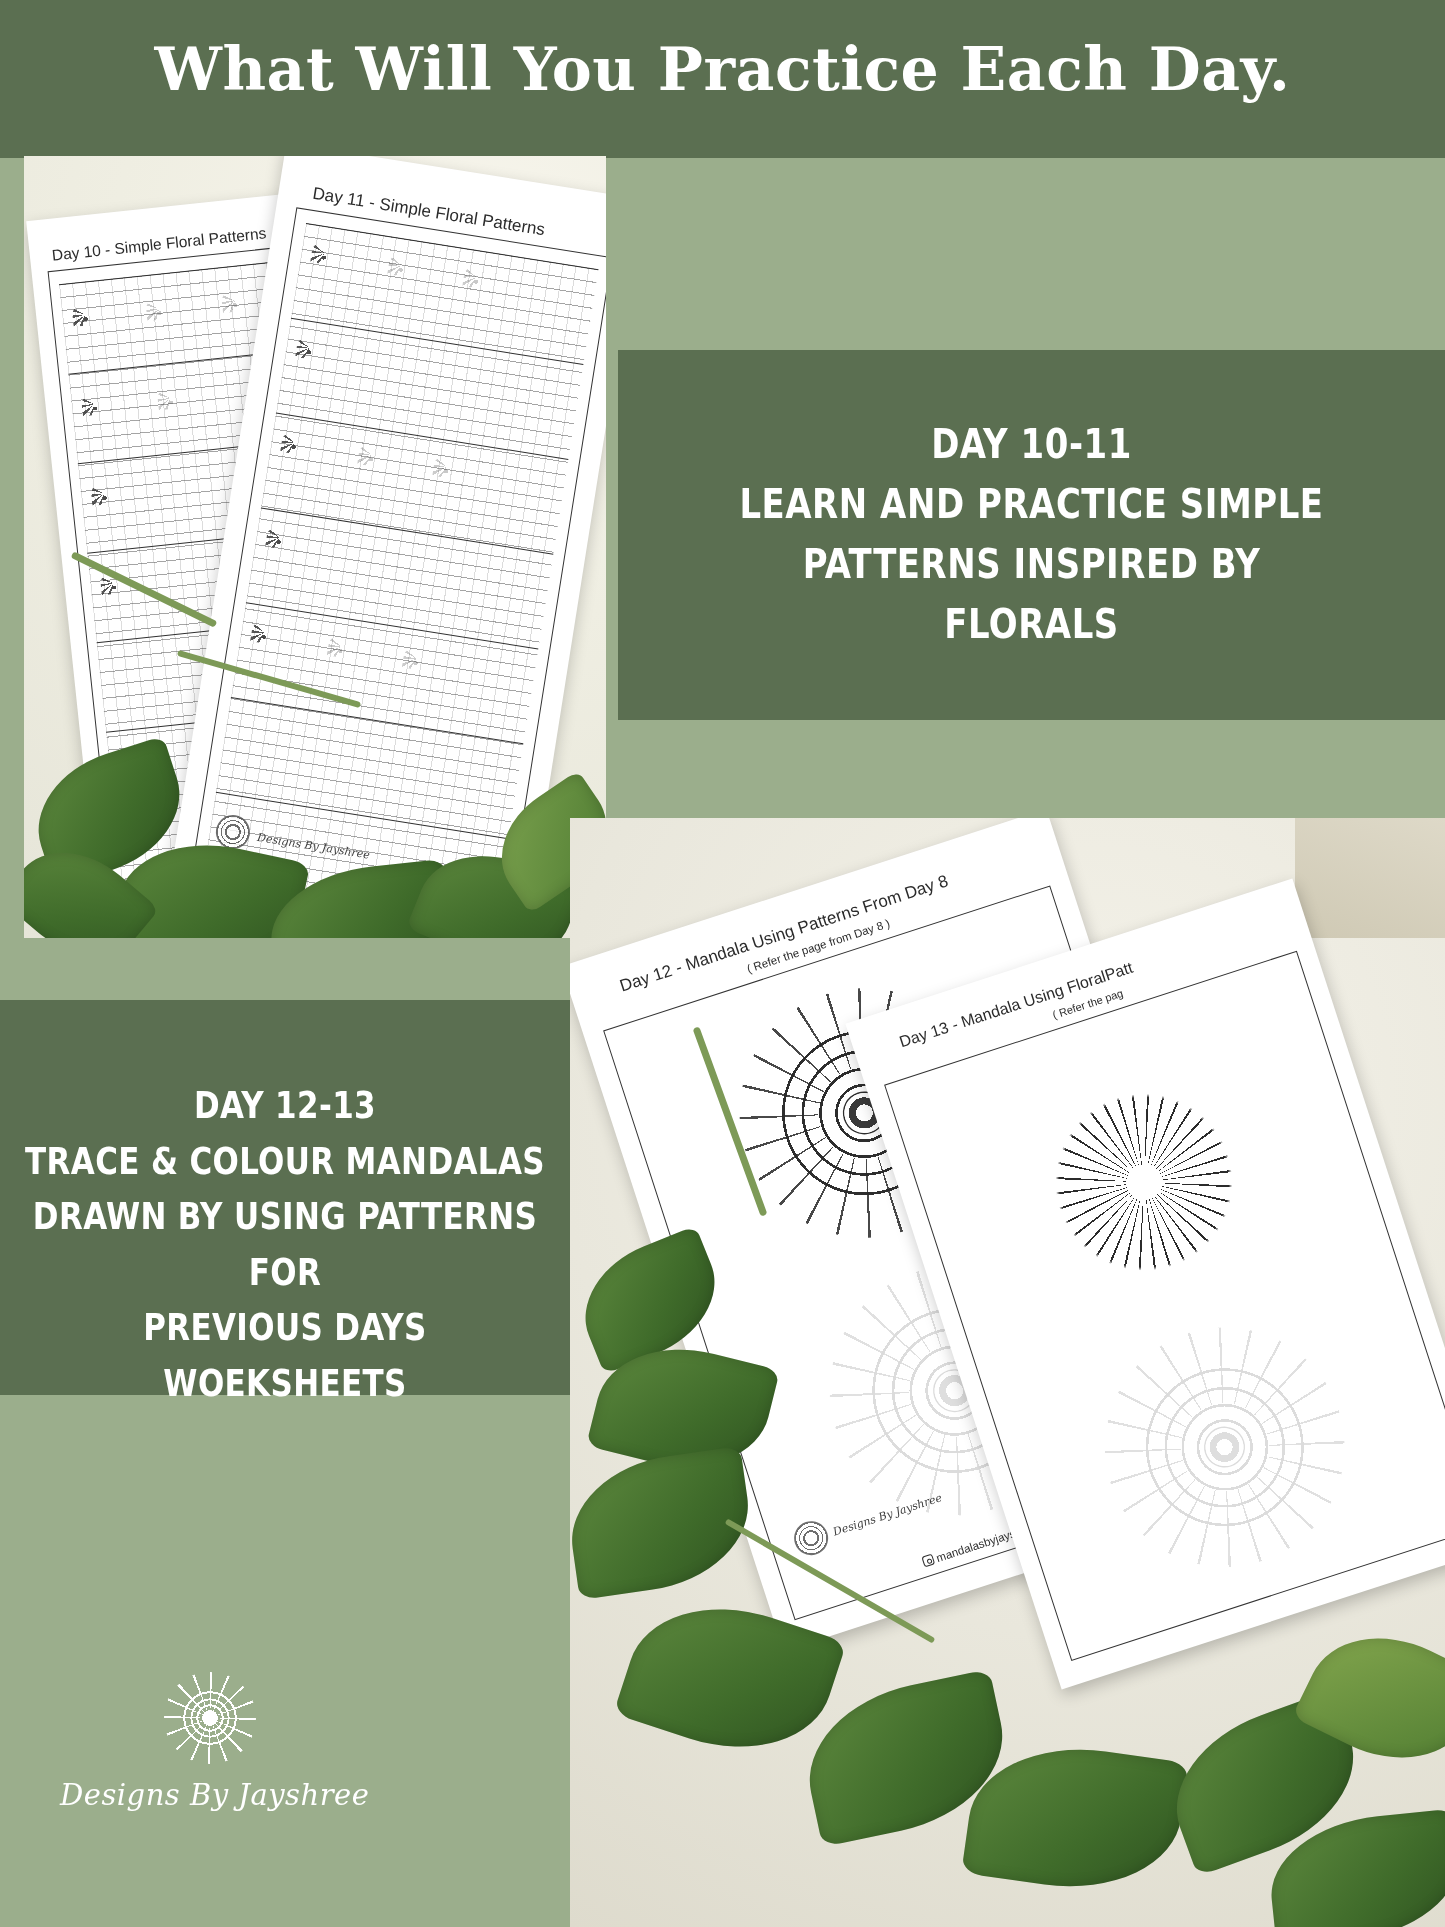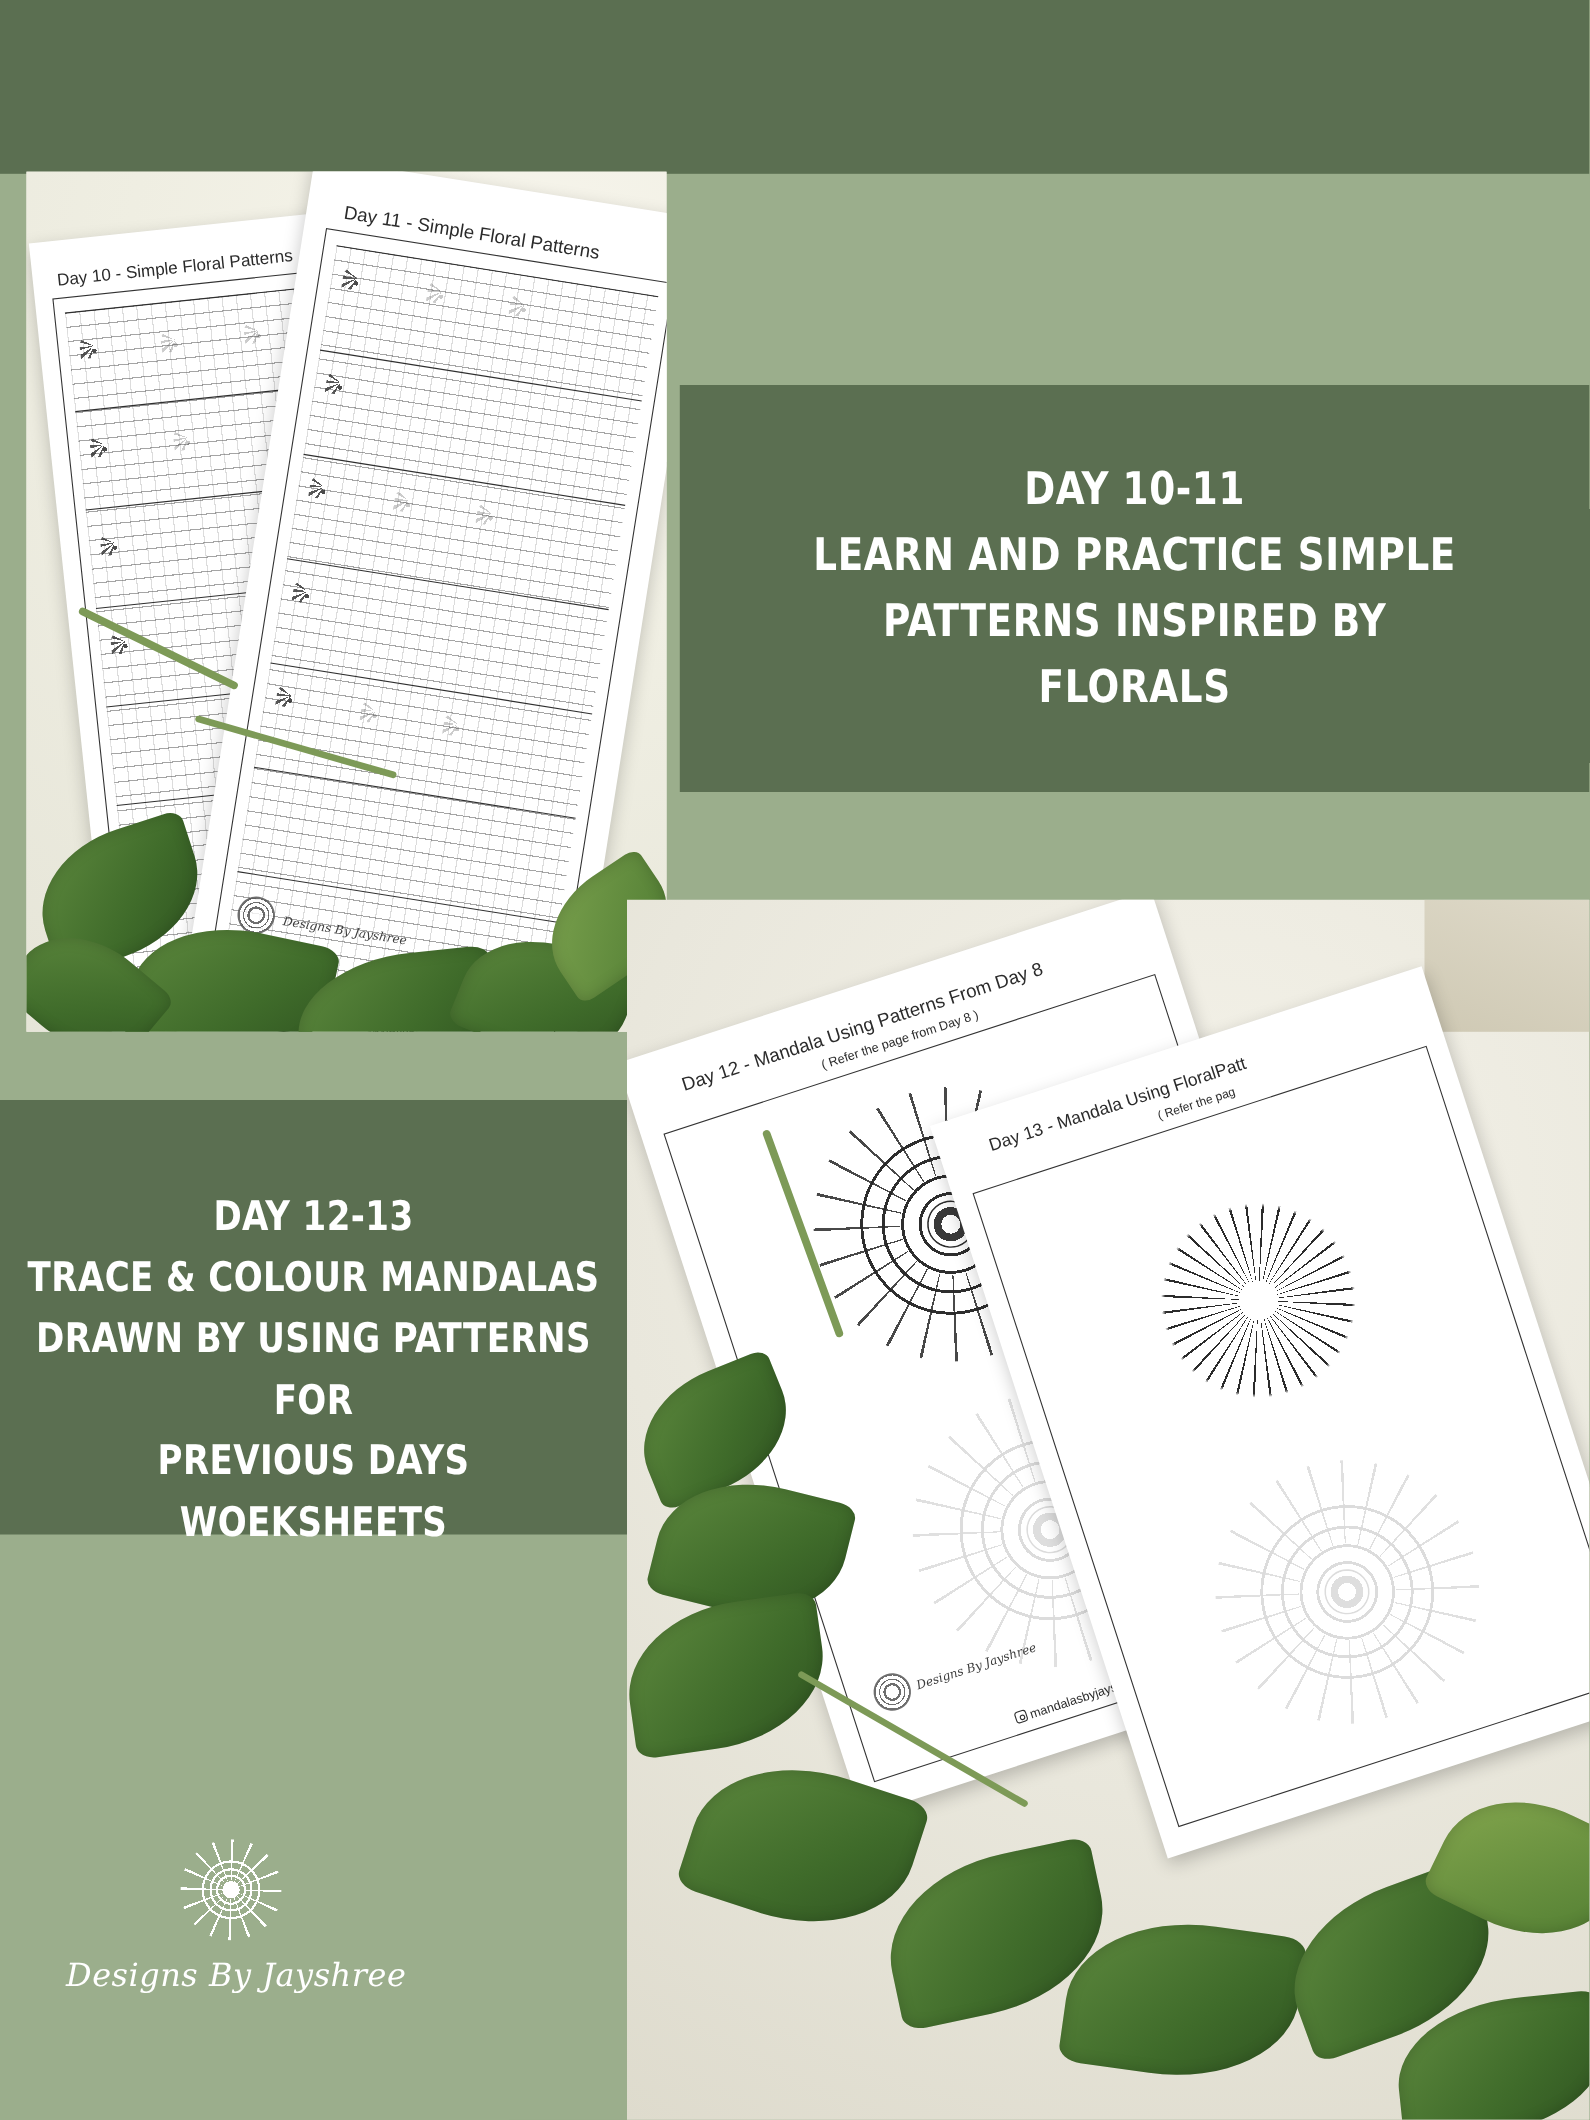--- a/index.html
+++ b/index.html
@@ -273,20 +273,21 @@
     letter-spacing: 0.5px;
     white-space: nowrap;
   }
 </style>
 </head>
 <body>
 
 <div class="page">
 
   <div class="header-band"></div>
+  <div class="header-title">What Will You Practice Each Day.</div>
 
   <div class="photo1">
     <div class="photo1-bg"></div>
 
     <div class="sheet" style="left:40px; top:46px; width:330px; height:740px; transform:rotate(-6deg); transform-origin:center;">
       <div class="sheet-title" style="left:22px; top:28px;">Day 10 - Simple Floral Patterns</div>
       <div class="sheet-inner-border" style="left:16px; top:52px; right:16px; bottom:26px;"></div>
       <div class="grid-rows" style="left:26px; top:66px; width:276px; height:600px;"></div>
       <div class="band-line" style="left:26px; top:66px; width:276px;"></div>
       <div class="band-line" style="left:26px; top:156px; width:276px;"></div>

